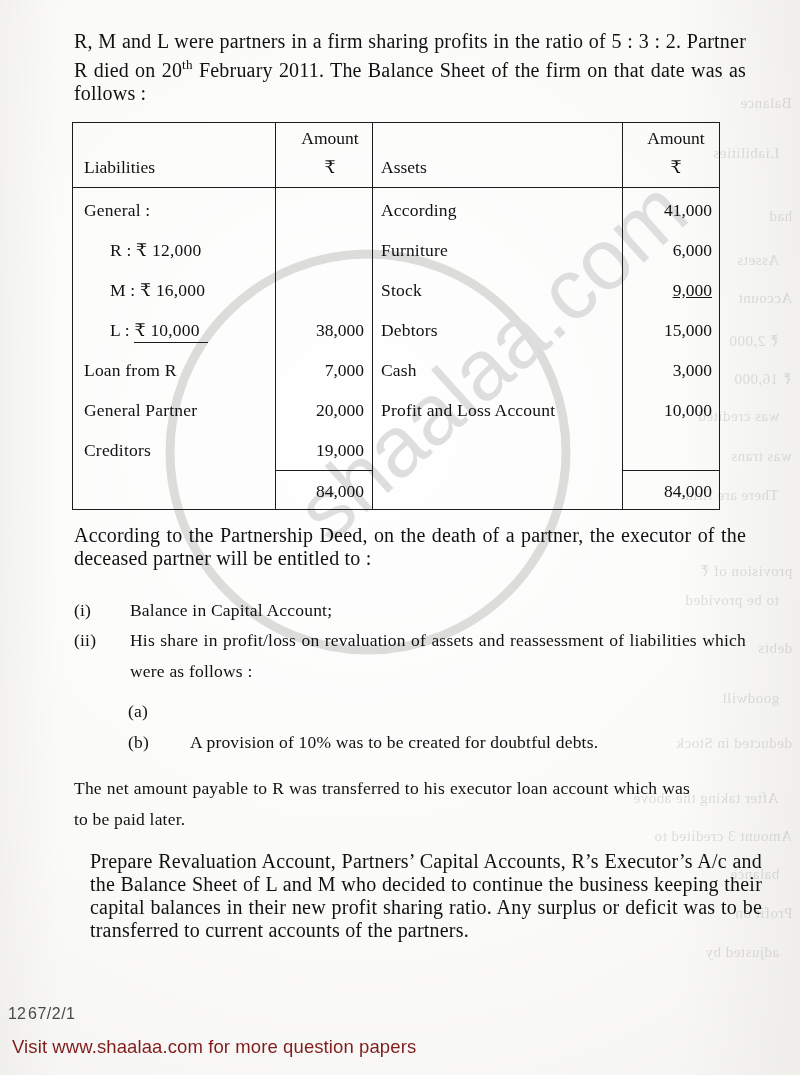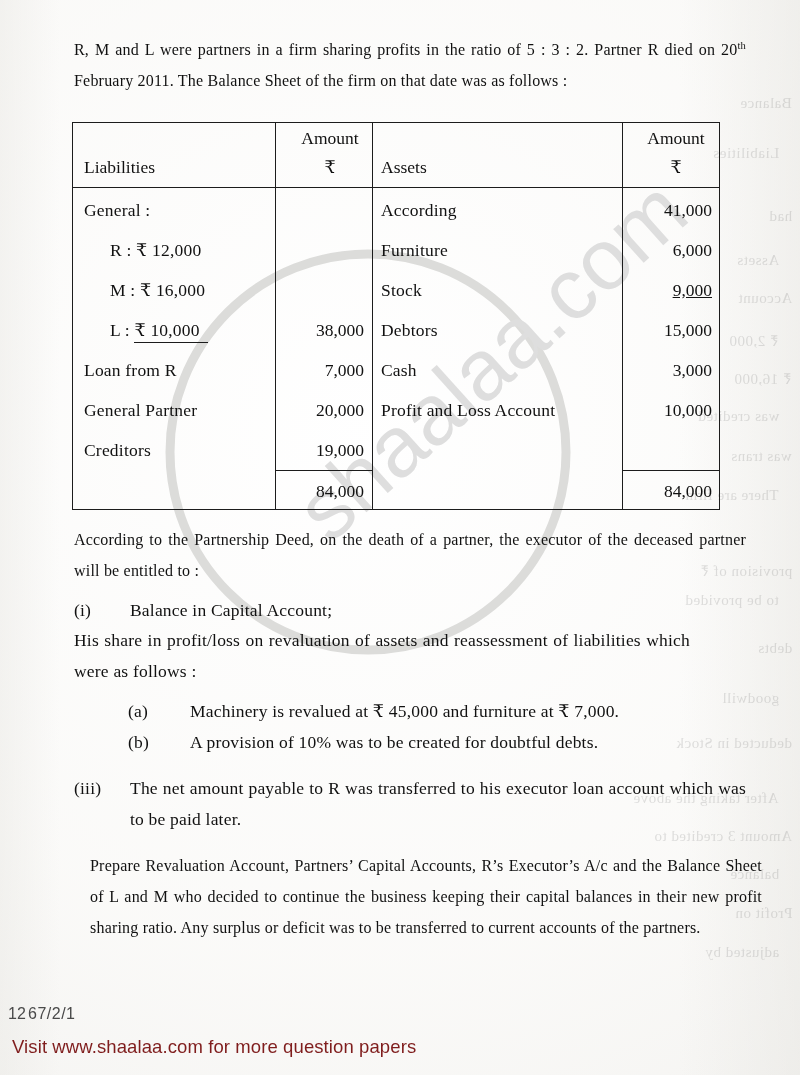--- a/index.html
+++ b/index.html
@@ -67,22 +67,22 @@
   }
 
   .content {
     position: relative;
     z-index: 2;
   }
 
   
   .para {
     position: absolute;
-    font-size: 16px;
-    line-height: 31px;
+    font-size: 20px;
+    line-height: 23px;
     text-align: justify;
     letter-spacing: 0.2px;
   }
   .intro   { left: 74px; top: 30px;  width: 672px; }
   .acc-par { left: 74px; top: 524px; width: 672px; }
   .final   { left: 74px; top: 850px; width: 672px; margin-left: 16px; }
 
   .list-row {
     position: absolute;
     display: flex;
@@ -319,35 +319,34 @@
     <div class="amt amt-r" style="top:481px;">84,000</div>
 
     <div class="para acc-par">According to the Partnership Deed, on the death of a partner, the executor of the deceased partner will be entitled to :</div>
 
     <div class="list-row row-i">
       <span class="marker">(i)</span>
       <span class="body">Balance in Capital Account;</span>
     </div>
 
     <div class="list-row row-ii">
+      <span class="marker">(ii)</span>
       <span class="body">His share in profit/loss on revaluation of assets and reassessment of liabilities which were as follows :</span>
     </div>
 
     <div class="list-row row-a">
       <span class="marker">(a)</span>
-      <span class="body">Machinery is revalued at ₹ 45,000 and furniture at ₹ 7,000.</span>
     </div>
 
     <div class="list-row row-b">
       <span class="marker">(b)</span>
       <span class="body">A provision of 10% was to be created for doubtful debts.</span>
     </div>
 
     <div class="list-row row-iii">
-      <span class="marker">(iii)</span>
       <span class="body">The net amount payable to R was transferred to his executor loan account which was to be paid later.</span>
     </div>
 
     <div class="para final">Prepare Revaluation Account, Partners’ Capital Accounts, R’s Executor’s A/c and the Balance Sheet of L and M who decided to continue the business keeping their capital balances in their new profit sharing ratio. Any surplus or deficit was to be transferred to current accounts of the partners.</div>
 
     <div class="footer-code">67/2/1</div>
     <div class="footer-page">12</div>
     <div class="footer-banner">Visit www.shaalaa.com for more question papers</div>
 
   </div>

